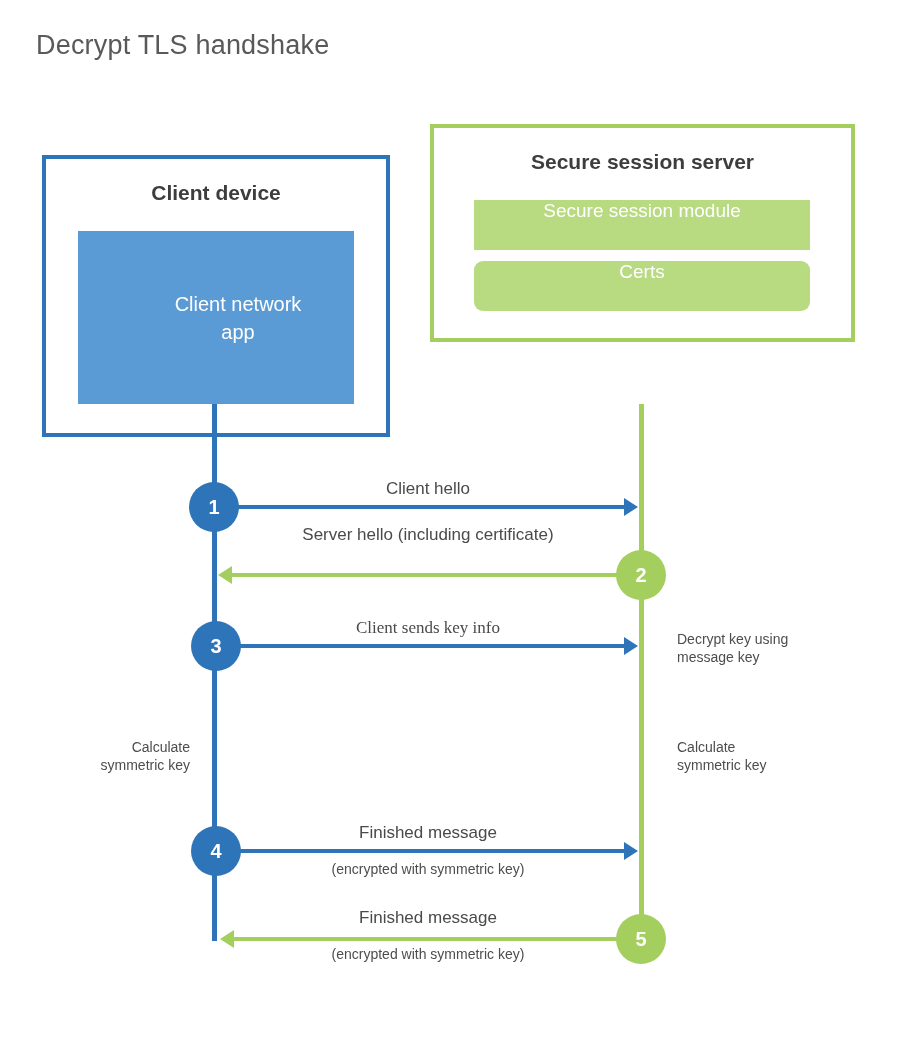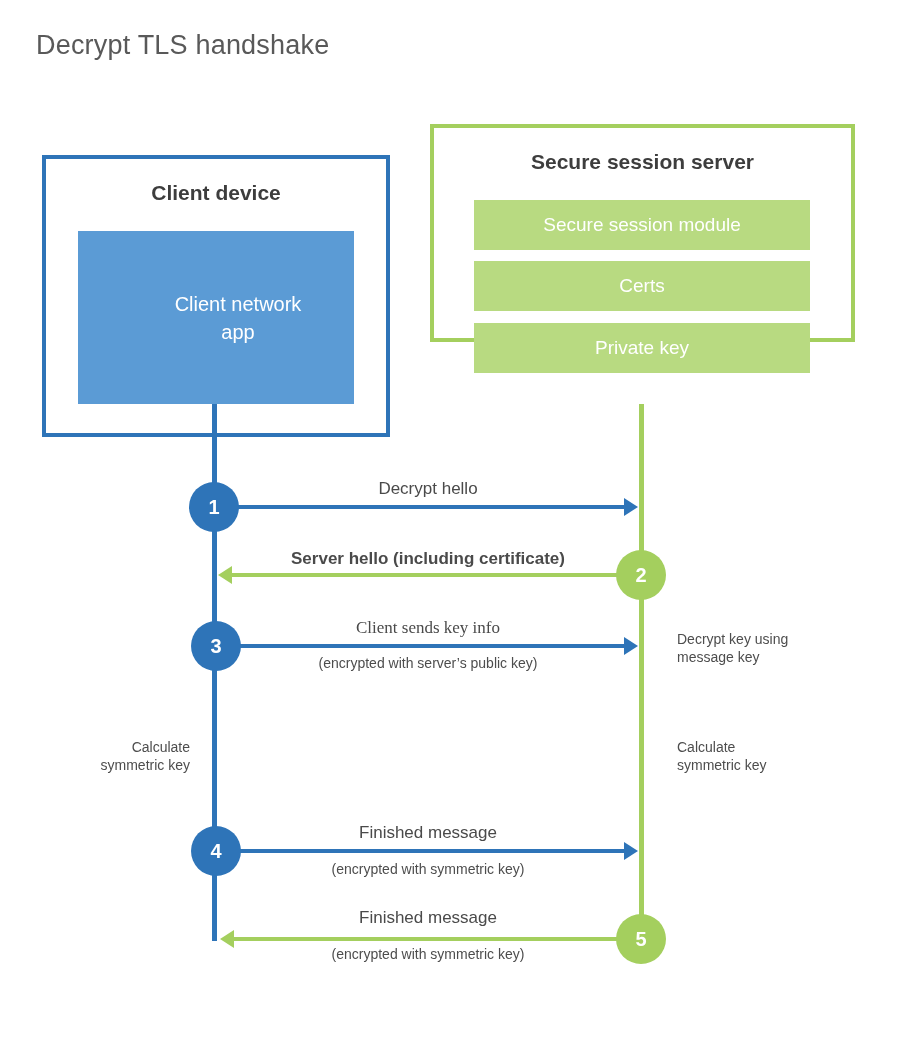--- a/index.html
+++ b/index.html
@@ -13,23 +13,23 @@
   .entity { position:absolute; top:124px; background:#ffffff; }
   .client-box { left:42px; width:348px; height:282px; border:4px solid #2e74b8;margin-top:31px; }
   .server-box { left:430px; width:425px; height:218px; border:4px solid #a4cf5e; }
   .box-title { text-align:center; margin-top:22px; font-size:21px; font-weight:700; color:#3d3d3d; }
 
   .client-app { position:absolute; left:32px; top:72px; width:276px; height:173px; background:#5b9bd5;
                 display:flex; align-items:center; justify-content:center; text-align:center;padding-left:44px; }
   .client-app span { color:#ffffff; font-size:20px; line-height:1.4; max-width:150px; display:inline-block; }
 
   .server-bar { position:absolute; left:40px; width:336px; height:50px; background:#b8da81;
-                display:flex; align-items:center; justify-content:center; }
+                display:flex; justify-content:center; }
   .server-bar span { color:#ffffff; font-size:19px; }
-  .bar-1 { top:72px; } .bar-2 { top:133px; } .bar-3 { top:195px; }
+  .bar-1 { top:72px; } .bar-2 { top:133px;border-radius:9px; } .bar-3 { top:195px; }
 
   
   .vline { position:absolute; width:5px; }
   .vline-blue  { left:212px; top:404px; height:537px; background:#2e74b8; }
   .vline-green { left:639px; top:404px; height:535px; background:#a4cf5e; }
 
   
   .circle { position:absolute; width:50px; height:50px; border-radius:50%;
             display:flex; align-items:center; justify-content:center; }
   .circle span { color:#ffffff; font-size:20px; font-weight:700; }
@@ -50,21 +50,21 @@
 
   .s1 { left:214px; top:505px; width:412px; } .h1 { left:624px; top:498px; }
   .s2 { left:232px; top:573px; width:409px; } .h2 { left:218px; top:566px; }
   .s3 { left:216px; top:644px; width:408px; } .h3 { left:624px; top:637px; }
   .s4 { left:216px; top:849px; width:408px; } .h4 { left:624px; top:842px; }
   .s5 { left:234px; top:937px; width:407px; } .h5 { left:220px; top:930px; }
 
   
   .msg { position:absolute; left:178px; width:500px; text-align:center; color:#4a4a4a; font-size:17px; }
   .msg-sub { position:absolute; left:178px; width:500px; text-align:center; color:#4d4d4d; font-size:14px; }
-  .m1 { top:479px; } .m2 { top:549px;font-weight:bold; } .m3 { top:618px;font-family:Liberation Serif, serif; } .m3s { top:655px; }
+  .m1 { top:479px; } .m2 { top:525px; } .m3 { top:618px;font-family:Liberation Serif, serif; } .m3s { top:655px; }
   .m4 { top:823px; } .m4s { top:861px; } .m5 { top:908px; } .m5s { top:946px; }
 
   
   .note { position:absolute; font-size:14px; color:#4d4d4d; line-height:1.25; }
   .note-decrypt { left:677px; top:631px; width:130px; }
   .note-calc-left { left:85px; top:739px; width:105px; text-align:right; }
   .note-calc-right { left:677px; top:739px; width:105px; text-align:left; }
 </style>
 </head>
 <body>
@@ -81,46 +81,42 @@
   </div>
 
   <div class="entity server-box">
     <div class="box-title">Secure session server</div>
     <div class="server-bar bar-1">
       <span>Secure session module</span>
     </div>
     <div class="server-bar bar-2">
       <span>Certs</span>
     </div>
-    <div class="server-bar bar-3">
-      <span>Private key</span>
-    </div>
   </div>
 
   <div class="vline vline-blue"></div>
   <div class="vline vline-green"></div>
 
   <div class="shaft blue s1"></div>
   <div class="head right h1"></div>
-  <div class="msg m1">Decrypt hello</div>
+  <div class="msg m1">Client hello</div>
   <div class="circle c-blue c1">
     <span>1</span>
   </div>
 
   <div class="shaft green s2"></div>
   <div class="head left h2"></div>
   <div class="msg m2">Server hello (including certificate)</div>
   <div class="circle c-green c2">
     <span>2</span>
   </div>
 
   <div class="shaft blue s3"></div>
   <div class="head right h3"></div>
   <div class="msg m3">Client sends key info</div>
-  <div class="msg-sub m3s">(encrypted with server’s public key)</div>
   <div class="circle c-blue c3">
     <span>3</span>
   </div>
   <div class="note note-decrypt">Decrypt key using message key</div>
 
   <div class="note note-calc-left">Calculate symmetric key</div>
   <div class="note note-calc-right">Calculate symmetric key</div>
 
   <div class="shaft blue s4"></div>
   <div class="head right h4"></div>

